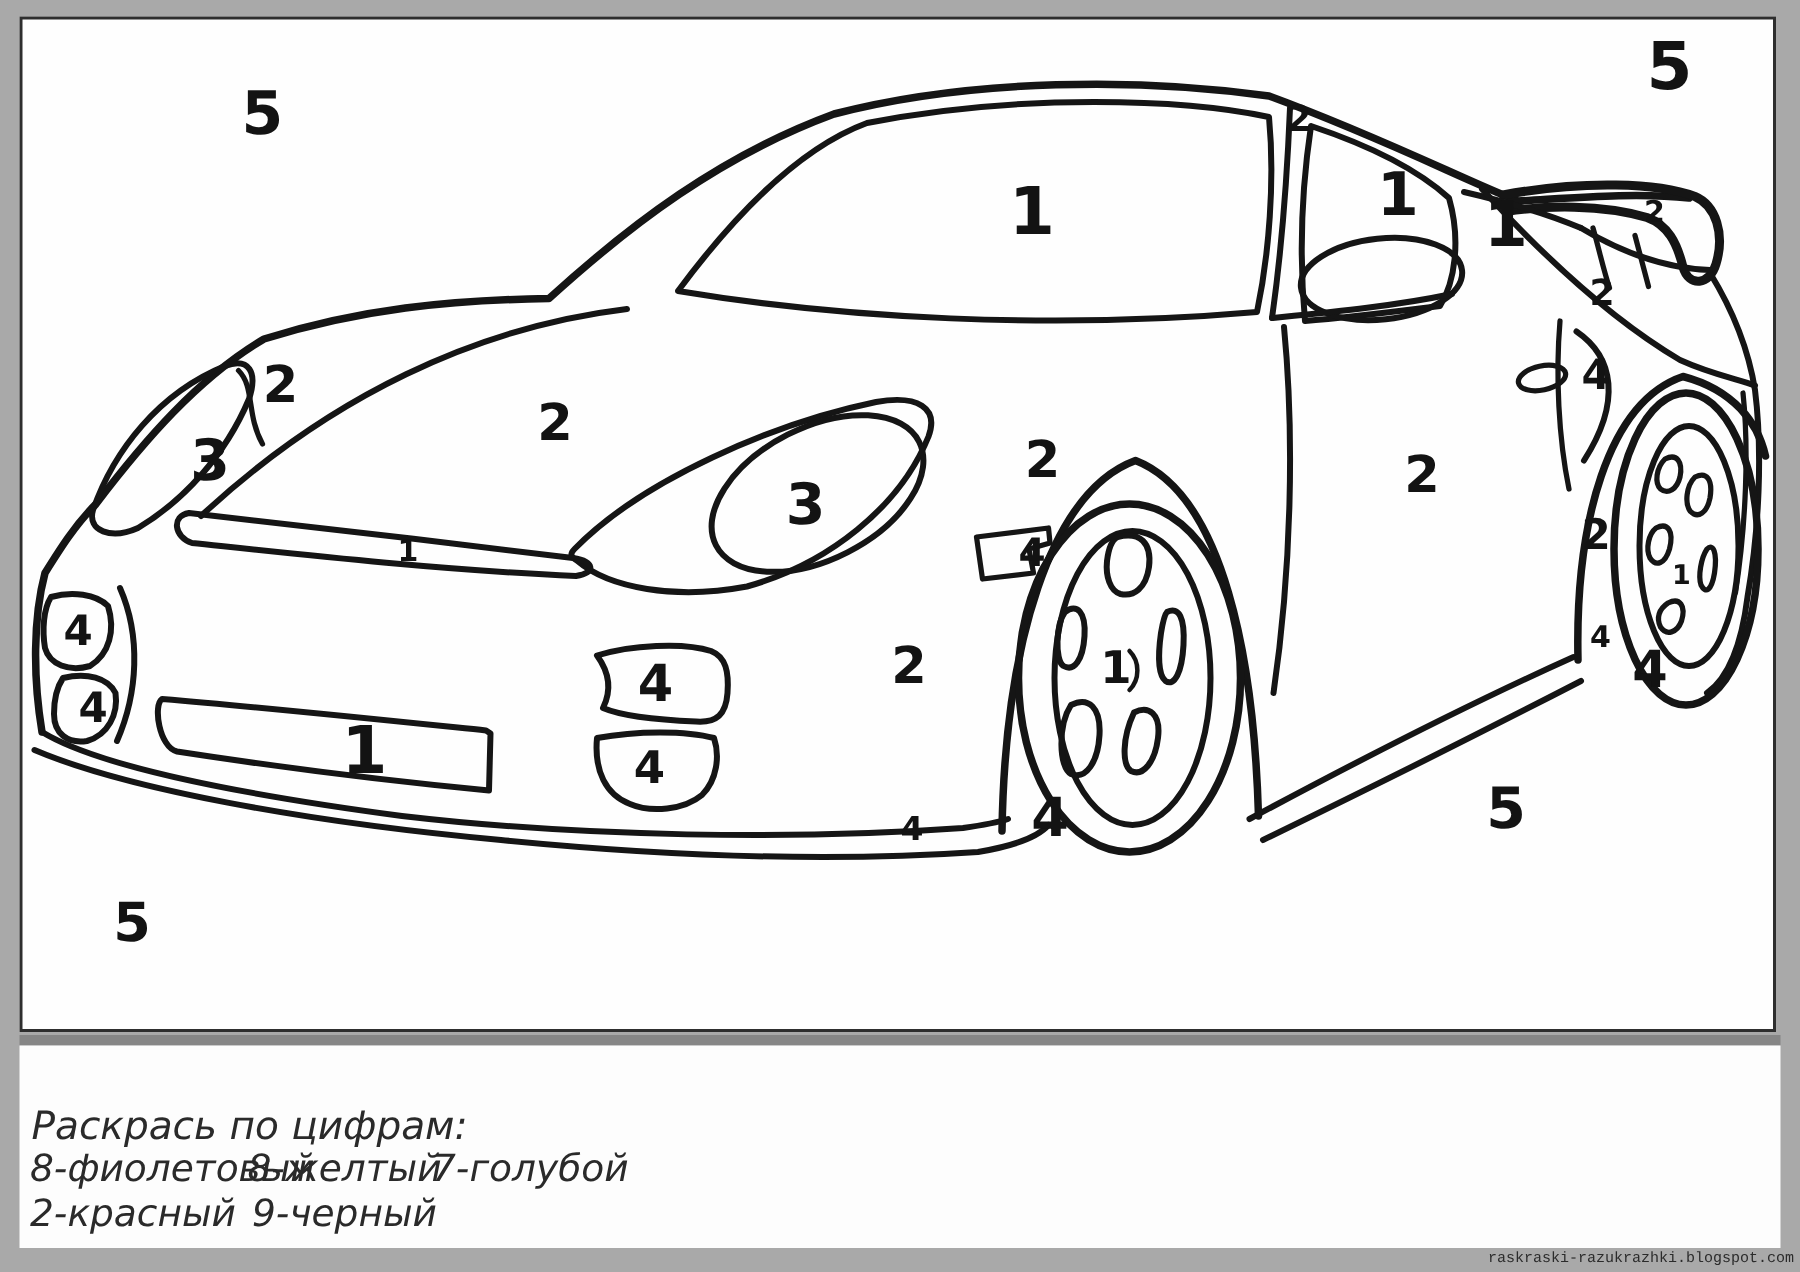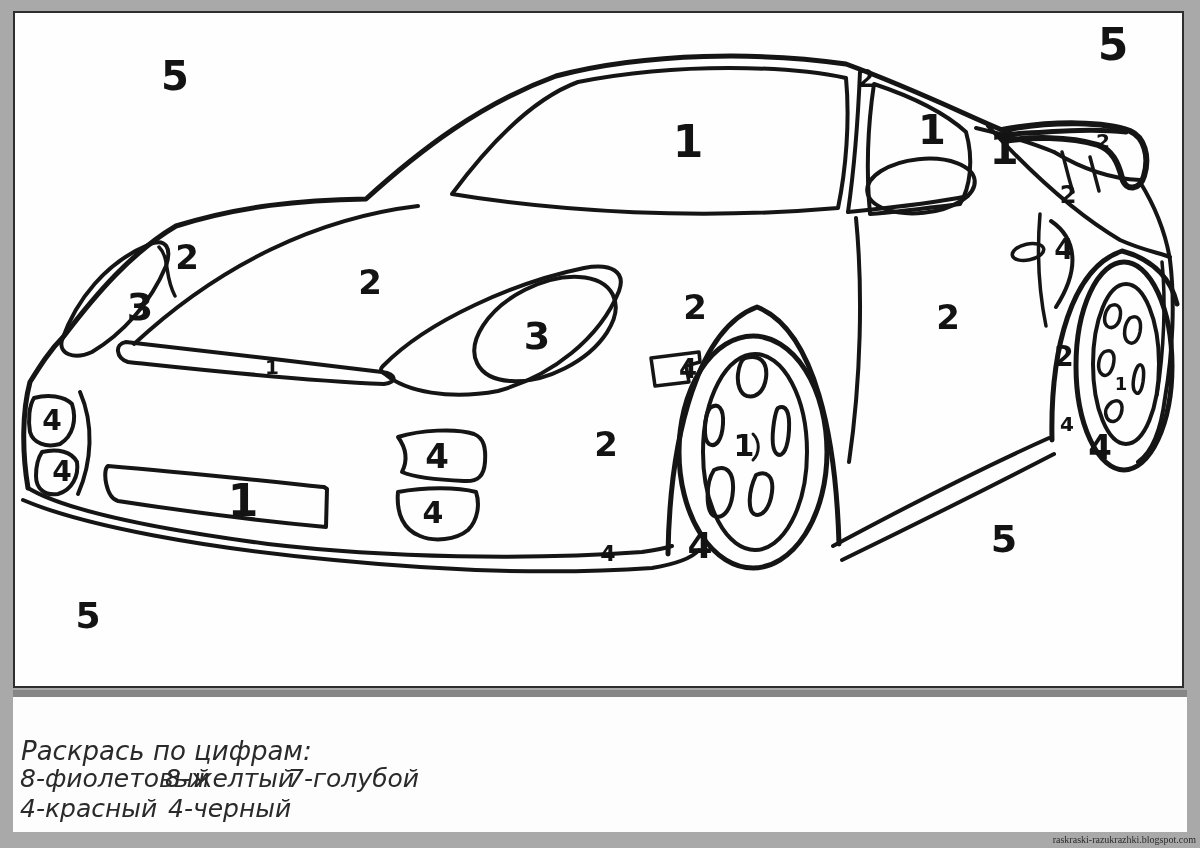--- a/index.html
+++ b/index.html
@@ -19,21 +19,21 @@
   .legend-panel{
     position:absolute;left:13px;top:697px;width:1174px;height:135px;
     background:#fdfdfd;z-index:1;
   }
   .footer-strip{
     position:absolute;left:0;top:832px;width:1200px;height:16px;z-index:2;
   }
   .watermark{
     position:absolute;right:4px;top:2px;
     font-size:10px;color:#2b2b2b;letter-spacing:0px;
-    font-family:Liberation Serif, serif;
+    font-family:Liberation Mono, monospace;
   }
   svg.car-art{
     position:absolute;left:0;top:0;width:1200px;height:848px;
     z-index:2;pointer-events:none;
   }
   .labels-layer{position:absolute;left:0;top:0;width:1200px;height:848px;z-index:3;pointer-events:none;}
   .num{
     position:absolute;transform:translate(-50%,-50%);
     font-weight:700;color:#131313;line-height:1;
     font-family:"DejaVu Sans", sans-serif;
@@ -231,22 +231,22 @@
       <span class="num" style="left: 88px; top: 616px; font-size: 36px;">5</span>
     </div>
 
   <div class="legend-layer">
     <div class="legend-title">Раскрась по цифрам:</div>
     <div>
 
     <span class="legend-item" style="left: 20px; top: 764px;">8-фиолетовый</span>
         <span class="legend-item" style="left: 165px; top: 764px;">8-желтый</span>
         <span class="legend-item" style="left: 288px; top: 764px;">7-голубой</span>
-        <span class="legend-item" style="left: 20px; top: 794px;">4-красный</span>
-        <span class="legend-item" style="left: 168px; top: 794px;">4-черный</span>
+        <span class="legend-item" style="left: 20px; top: 794px;">2-красный</span>
+        <span class="legend-item" style="left: 168px; top: 794px;">9-черный</span>
       </div>
   </div>
 
   <div class="footer-strip">
     <span class="watermark">raskraski-razukrazhki.blogspot.com</span>
   </div>
 
 </div>
 
 </body></html>

